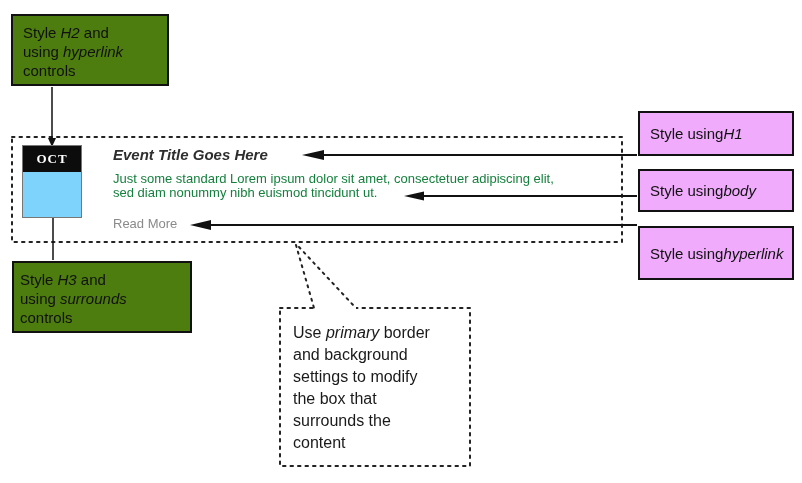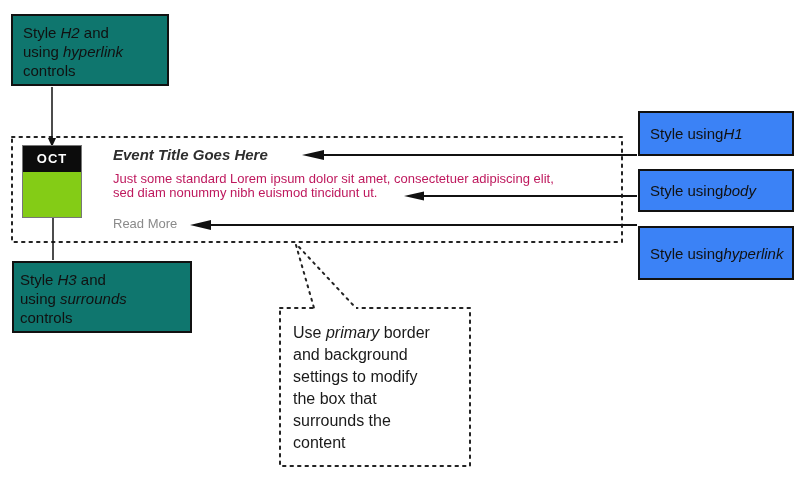--- a/index.html
+++ b/index.html
@@ -3,48 +3,48 @@
 <meta charset="utf-8">
 <style>
   html,body{margin:0;padding:0;}
   body{
     width:802px;height:483px;position:relative;background:#ffffff;
     font-family:"Liberation Sans",sans-serif;overflow:hidden;
   }
   #lineart{position:absolute;left:0;top:0;z-index:1;}
   .abs{position:absolute;box-sizing:border-box;}
   .note-box{
-    z-index:2;border:2px solid #111111;background:#0f766e;color:#111111;
+    z-index:2;border:2px solid #111111;background:#4d7c0f;color:#111111;
     font-size:15px;line-height:19px;white-space:pre-line;
     padding:7px 6px 6px 10px;
   }
   .side-box{
-    z-index:2;border:2px solid #111111;background:#3b82f6;color:#111111;
+    z-index:2;border:2px solid #111111;background:#f0abfc;color:#111111;
     font-size:15px;line-height:19px;display:flex;align-items:center;
     padding-left:10px;white-space:pre-line;
   }
   .callout-text{
     z-index:3;font-family:Liberation Sans, sans-serif;font-size:16px;
     line-height:22px;color:#1a1a1a;white-space:pre-line;
   }
   .calendar{
-    z-index:2;border:1px solid #777777;background:#84cc16;
+    z-index:2;border:1px solid #777777;background:#7dd3fc;font-family:Liberation Serif, serif;
   }
   .cal-header{
     height:26px;background:#0c0c0c;color:#ffffff;text-align:center;
     font-weight:bold;font-size:13px;line-height:26px;letter-spacing:1px;
   }
   .cal-day{
     text-align:center;font-size:23px;line-height:44px;color:#555555;
   }
   .event-title{
     z-index:2;font-weight:bold;font-size:15px;color:#2e2e2e;
   }
   .event-body{
-    z-index:2;font-size:13px;line-height:14px;color:#be185d;white-space:pre-line;
+    z-index:2;font-size:13px;line-height:14px;color:#15803d;white-space:pre-line;
   }
   .event-link{
     z-index:2;font-size:13px;color:#8a8a8a;cursor:pointer;
   }
   em{font-style:italic;}
 </style>
 </head>
 <body>
 
 <svg id="lineart" width="802" height="483" viewBox="0 0 802 483">

